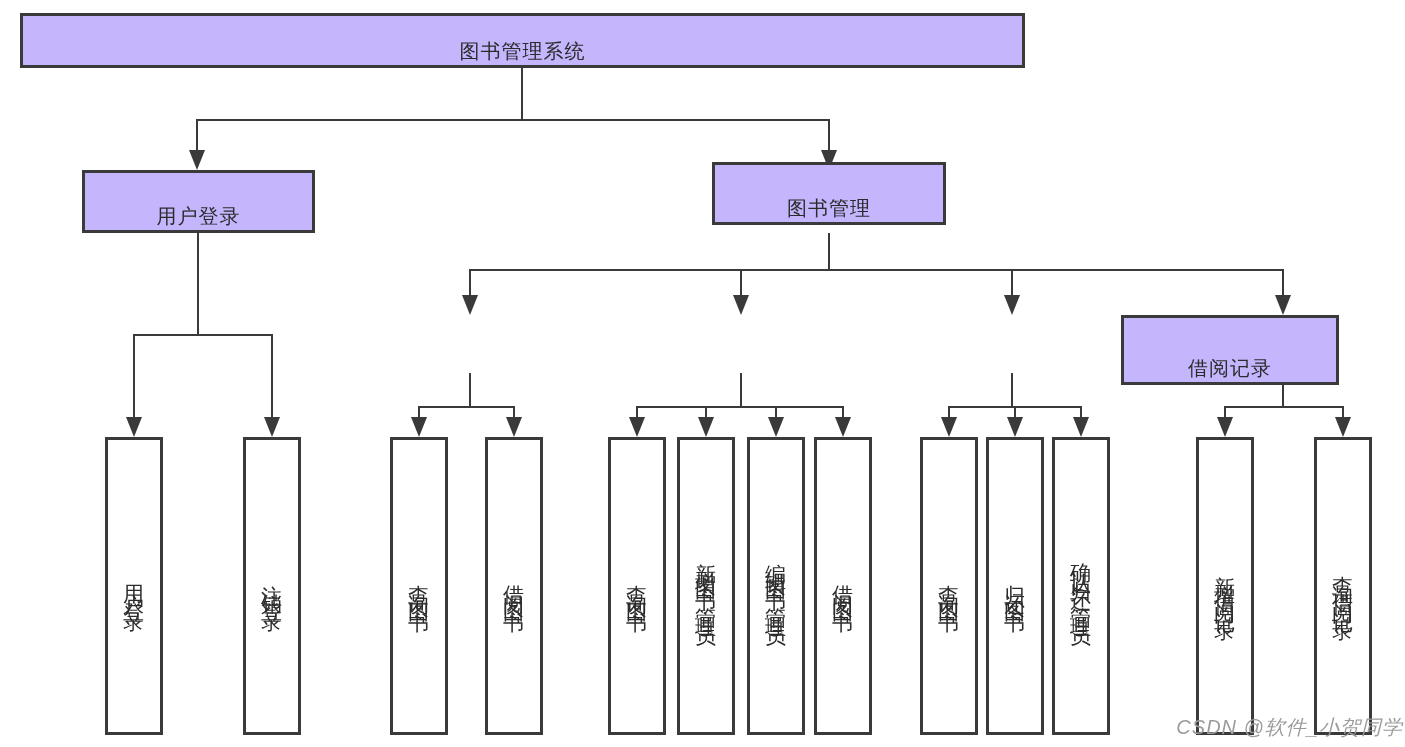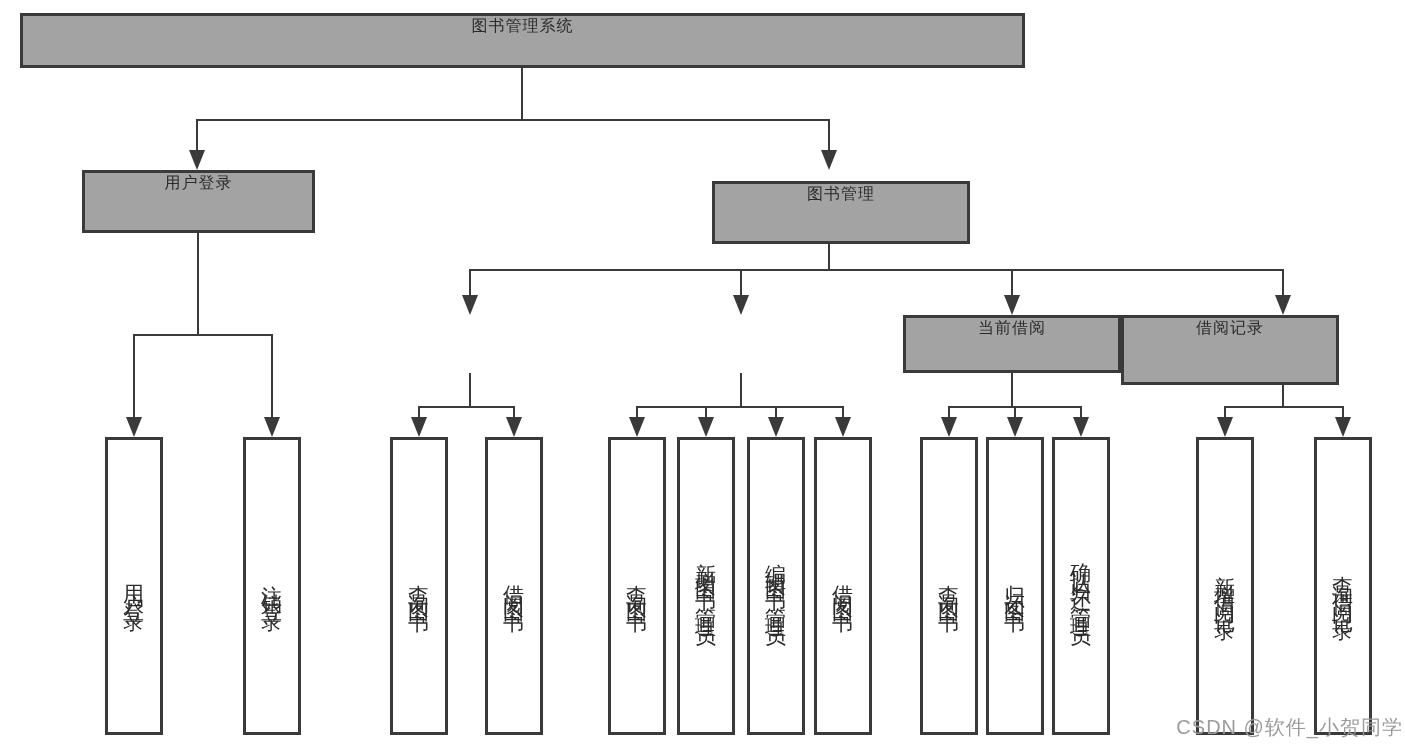--- a/index.html
+++ b/index.html
@@ -1,42 +1,42 @@
 <!DOCTYPE html>
 <html><head>
 <meta charset="utf-8">
 <style>
   html,body{margin:0;padding:0;background:#ffffff;}
   .canvas{
     position:relative;width:1405px;height:747px;background:#ffffff;
     font-family:"Liberation Sans","DejaVu Sans",sans-serif;overflow:hidden;
   }
   .node{
-    position:absolute;box-sizing:border-box;border:3px solid #3a3a3a;background:#a3a3a3;
-    display:flex;align-items:flex-start;justify-content:center;
-    font-size:16px;color:#2b2b2b;letter-spacing:1px;white-space:nowrap;z-index:2;
+    position:absolute;box-sizing:border-box;border:3px solid #3a3a3a;background:#c4b5fd;
+    display:flex;align-items:flex-end;justify-content:center;
+    font-size:20px;color:#2b2b2b;letter-spacing:1px;white-space:nowrap;z-index:2;
   }
   .leaf{
     position:absolute;box-sizing:border-box;border:3px solid #3a3a3a;background:#ffffff;
     width:58px;height:298px;display:flex;align-items:center;justify-content:center;z-index:2;
   }
   .vtext{
     writing-mode:vertical-rl;text-orientation:mixed;
     font-size:21px;letter-spacing:9px;line-height:1;color:#2b2b2b;
   }
   .vline{position:absolute;width:2px;background:#3a3a3a;z-index:1;}
   .hline{position:absolute;height:2px;background:#3a3a3a;z-index:1;}
   .arrow{
     position:absolute;width:0;height:0;z-index:1;
     border-left:8px solid transparent;border-right:8px solid transparent;
     border-top:20px solid #3a3a3a;
   }
   .watermark{
     position:absolute;top:714px;right:2px;font-size:20px;color:#9b9b9b;
-    letter-spacing:1px;z-index:3;white-space:nowrap;
+    letter-spacing:1px;z-index:3;white-space:nowrap;font-style:italic;
   }
 </style>
 </head>
 <body>
 
 <div class="canvas">
 
   <div class="vline" style="left:521px;top:68px;height:52px"></div>
   <div class="hline" style="left:196px;top:119px;width:634px"></div>
   <div class="vline" style="left:196px;top:119px;height:35px"></div>
@@ -96,27 +96,24 @@
   <div class="arrow" style="left:1217px;top:417px"></div>
   <div class="arrow" style="left:1335px;top:417px"></div>
 
   <div class="node" style="left:20px;top:13px;width:1005px;height:55px">
     <span>图书管理系统</span>
   </div>
 
   <div class="node" style="left:82px;top:170px;width:233px;height:63px">
     <span>用户登录</span>
   </div>
-  <div class="node" style="left:712px;top:181px;width:258px;height:63px">
+  <div class="node" style="left:712px;top:162px;width:234px;height:63px">
     <span>图书管理</span>
   </div>
 
-  <div class="node" style="left:903px;top:315px;width:218px;height:58px">
-    <span>当前借阅</span>
-  </div>
   <div class="node" style="left:1121px;top:315px;width:218px;height:70px">
     <span>借阅记录</span>
   </div>
 
   <div class="leaf" style="left:105px;top:437px">
     <span class="vtext">用户登录</span>
   </div>
   <div class="leaf" style="left:243px;top:437px">
     <span class="vtext">注销登录</span>
   </div>

